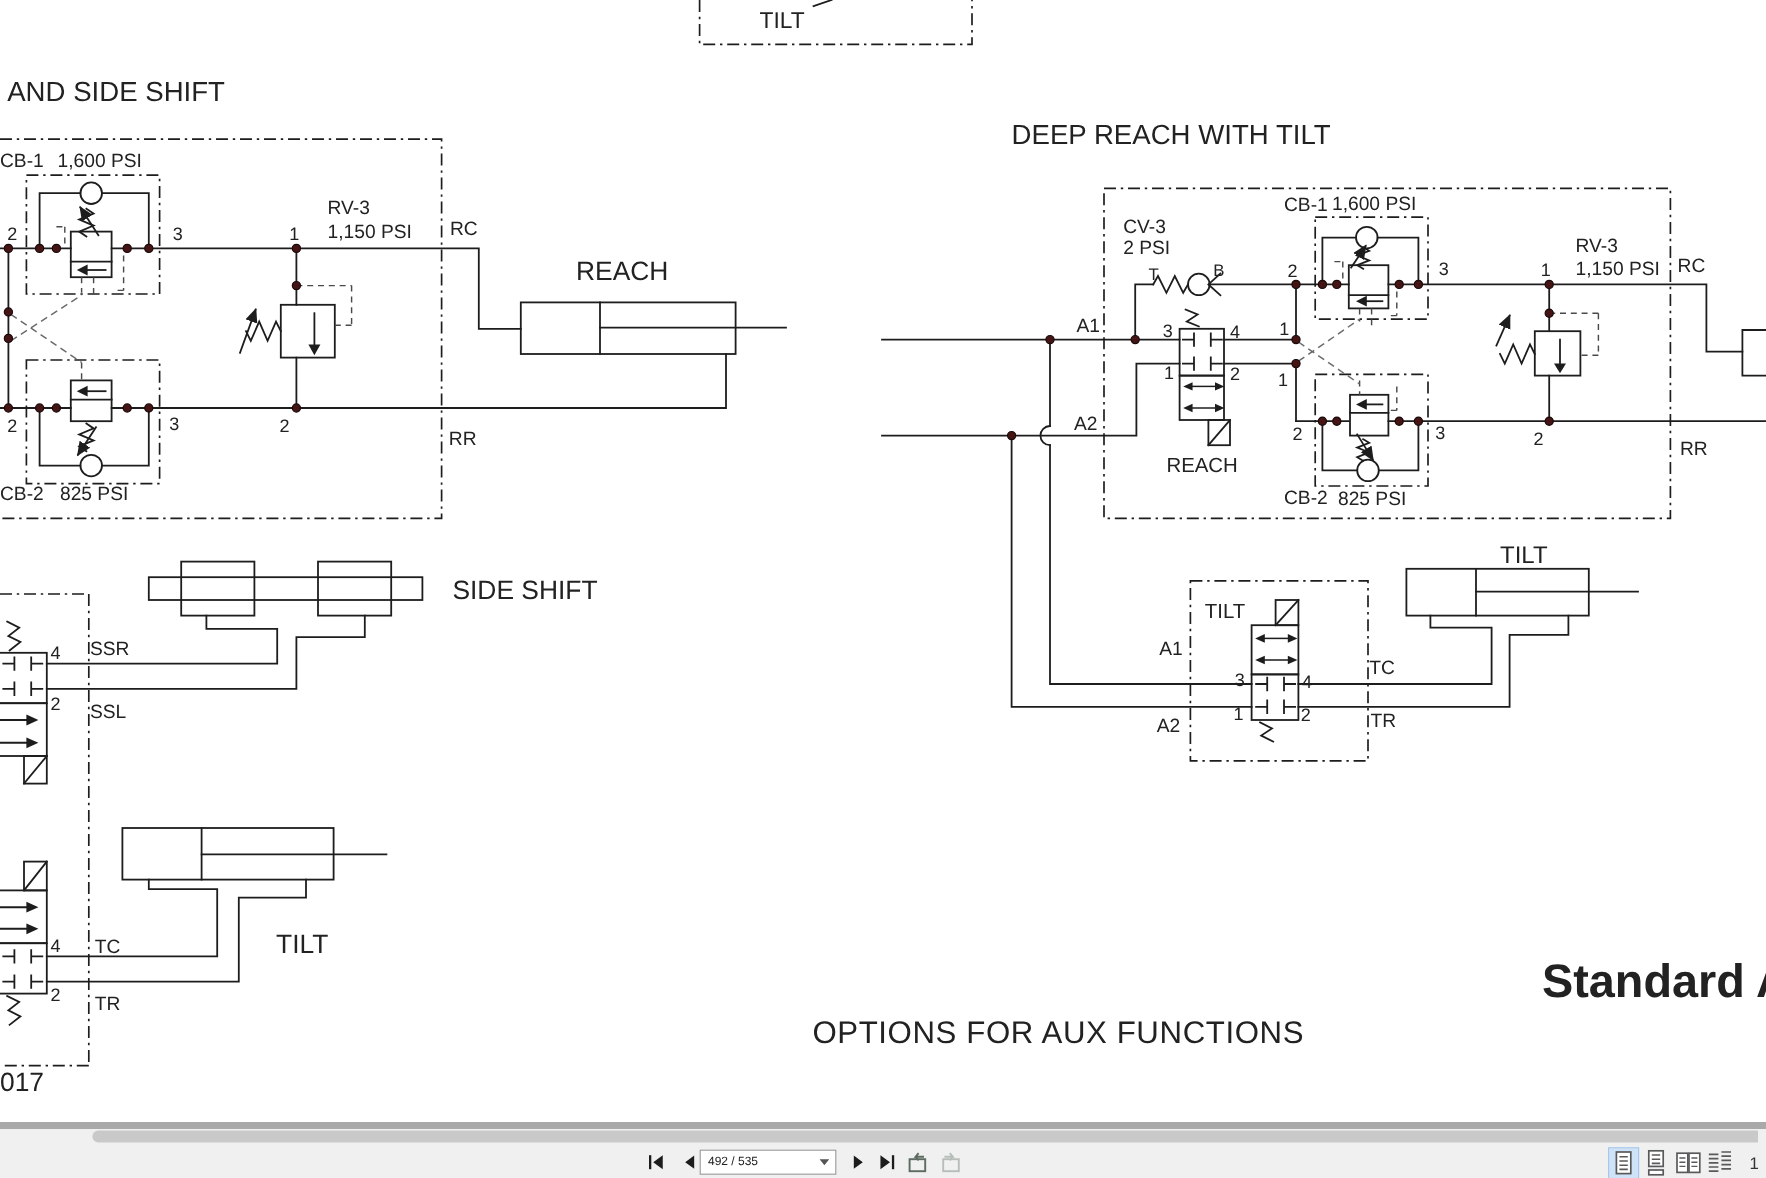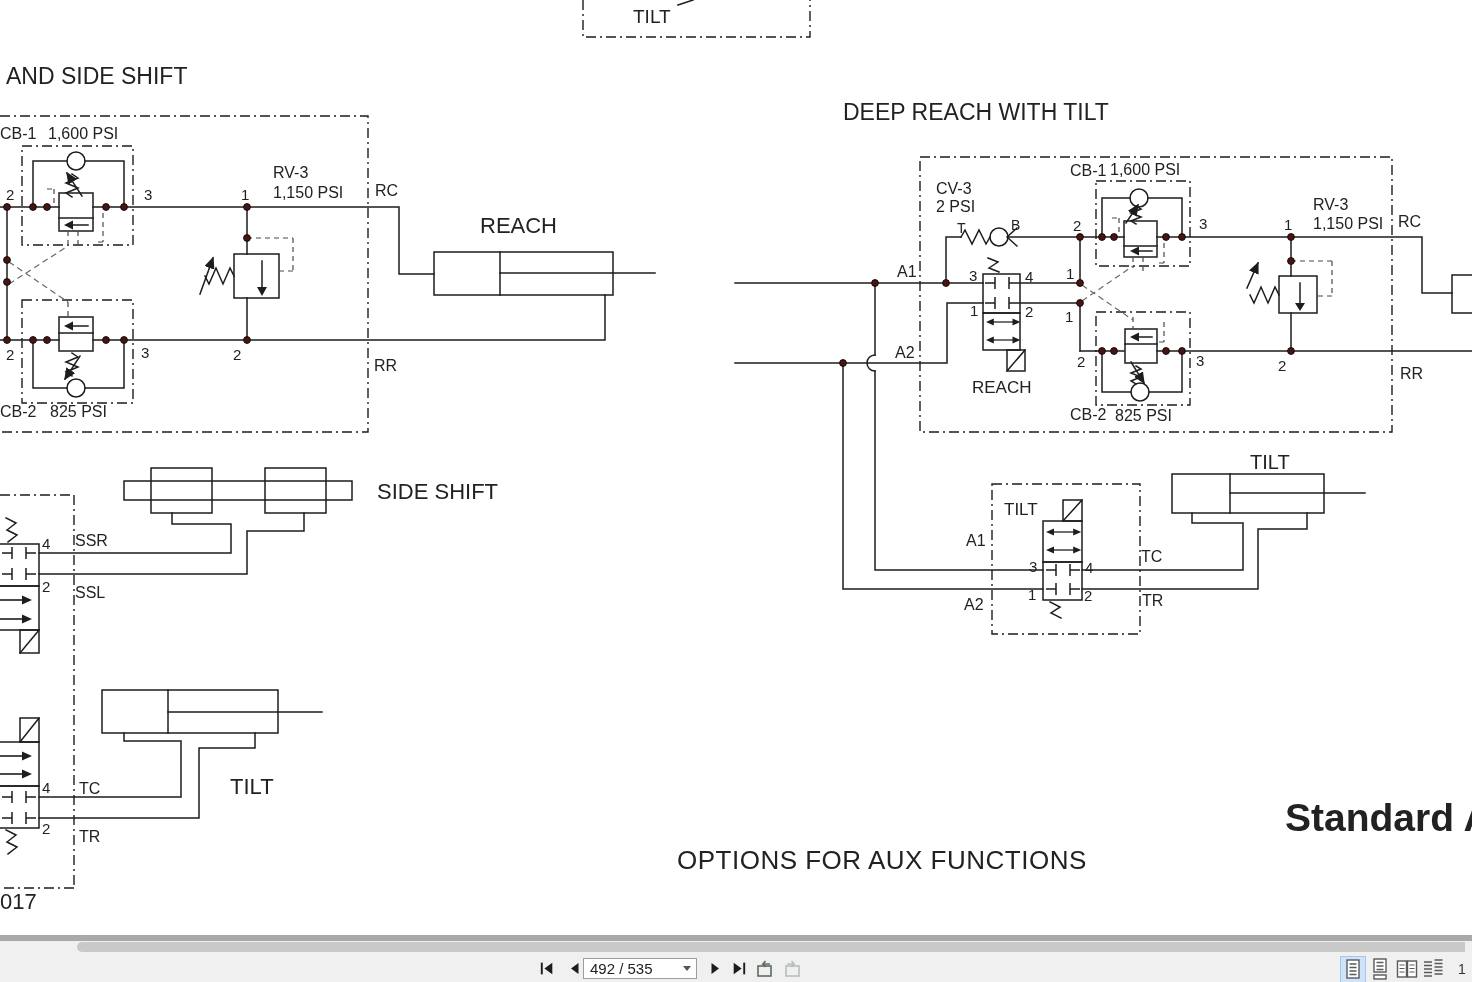--- a/index.html
+++ b/index.html
@@ -17,21 +17,21 @@
   .t22{font-size:22px;} .t23{font-size:23px;} .t26{font-size:26px;letter-spacing:.5px;}
   .t38{font-size:39px;font-weight:bold;}
   
   #page-edge{position:absolute;left:0;top:935px;width:1472px;height:6px;background:#a9a9a9;}
   #bottom-bar{position:absolute;left:0;top:941px;width:1472px;height:41px;background:#f0f0f1;}
   #hthumb{position:absolute;left:77px;top:1px;width:1388px;height:10px;background:#c9c9ca;
           border-radius:5px 0 0 5px;}
   .navbtn{position:absolute;top:17px;width:24px;height:23px;border:none;background:transparent;
           padding:2px;cursor:pointer;}
   #pagebox{position:absolute;left:583px;top:17px;width:114px;height:21px;background:#fff;
-           border:1px solid #9e9e9e;box-sizing:border-box;font-size:15px;padding:0 14px 0 6px;
+           border:1px solid #9e9e9e;box-sizing:border-box;font-size:10px;padding:0 14px 0 6px;
            font-family:"Liberation Sans",sans-serif;color:#222;}
   #pagebox-caret{position:absolute;left:683px;top:25px;width:0;height:0;border-left:4px solid transparent;
            border-right:4px solid transparent;border-top:5px solid #555;pointer-events:none;}
   .laybtn{position:absolute;top:16px;width:24px;height:25px;border:none;background:transparent;
           padding:1px;cursor:pointer;}
   .laybtn.active{background:#cfe3f8;outline:1px solid #a5c7ec;}
   #zoomtxt{position:absolute;left:1458px;top:20px;font-size:14px;color:#333;}
 </style>
 </head>
 <body>

